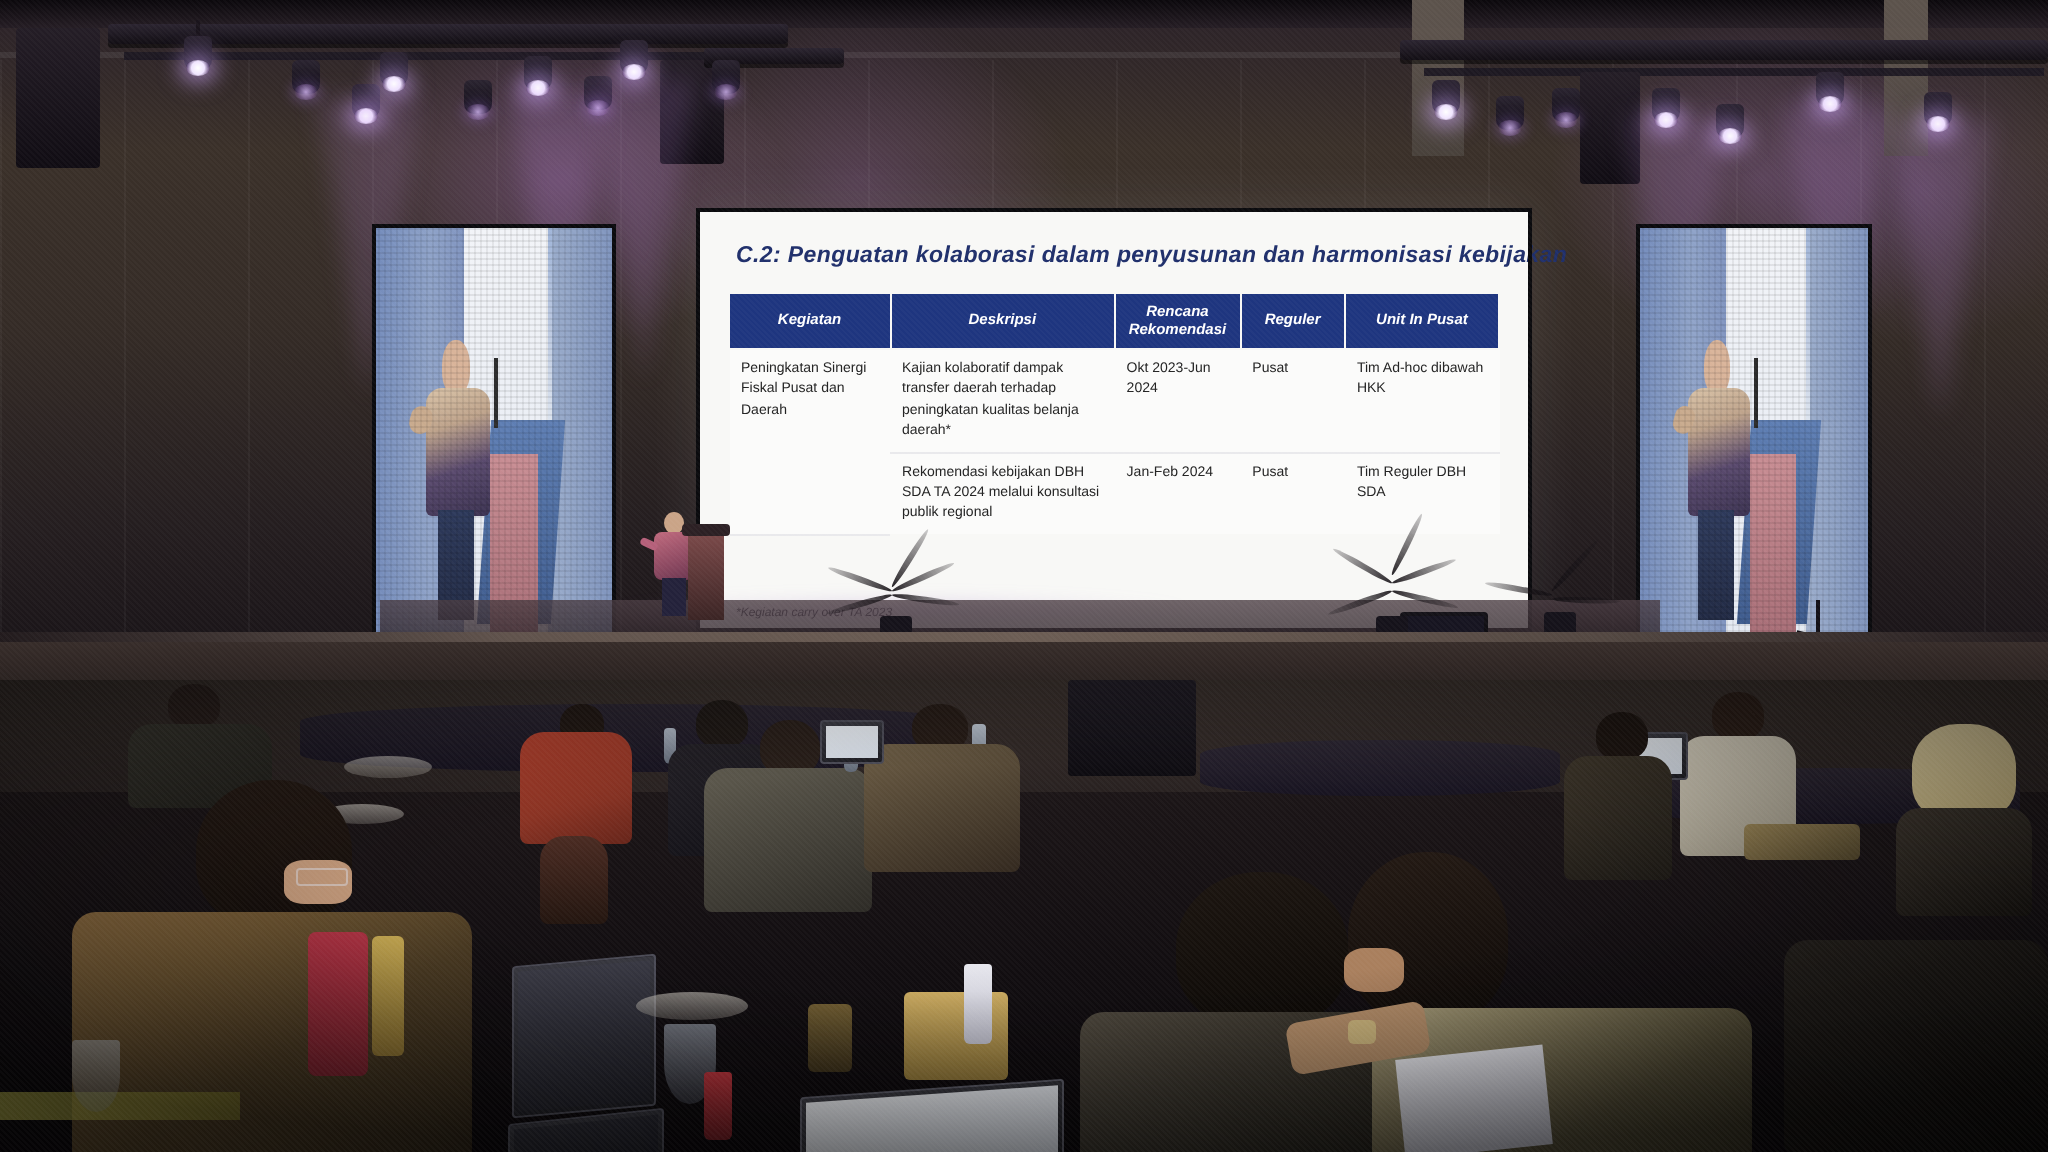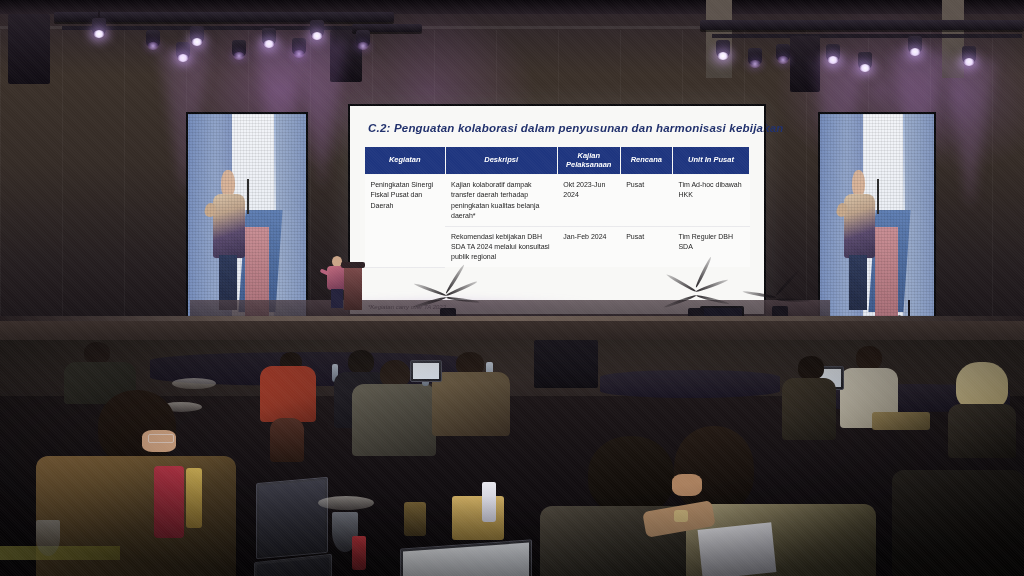--- a/index.html
+++ b/index.html
@@ -230,22 +230,22 @@
   </div>
 
   <div class="screenwrap scr-main">
     <div class="slide">
       <div class="slide-title">C.2: Penguatan kolaborasi dalam penyusunan dan harmonisasi kebijakan</div>
       <table class="sl">
         <thead>
           <tr>
             <th class="cw1">Kegiatan</th>
             <th class="cw2">Deskripsi</th>
-            <th class="cw3">Kajian Pelaksanaan</th>
-            <th class="cw4">Rencana</th>
+            <th class="cw3">Rencana Rekomendasi</th>
+            <th class="cw4">Reguler</th>
             <th class="cw5">Unit In Pusat</th>
           </tr>
         </thead>
         <tbody>
           <tr class="r1">
             <td class="rowspan-cell" rowspan="2">Peningkatan Sinergi Fiskal Pusat dan Daerah</td>
             <td>Kajian kolaboratif dampak transfer daerah terhadap peningkatan kualitas belanja daerah*</td>
             <td>Okt 2023-Jun 2024</td>
             <td>Pusat</td>
             <td>Tim Ad-hoc dibawah HKK</td>

